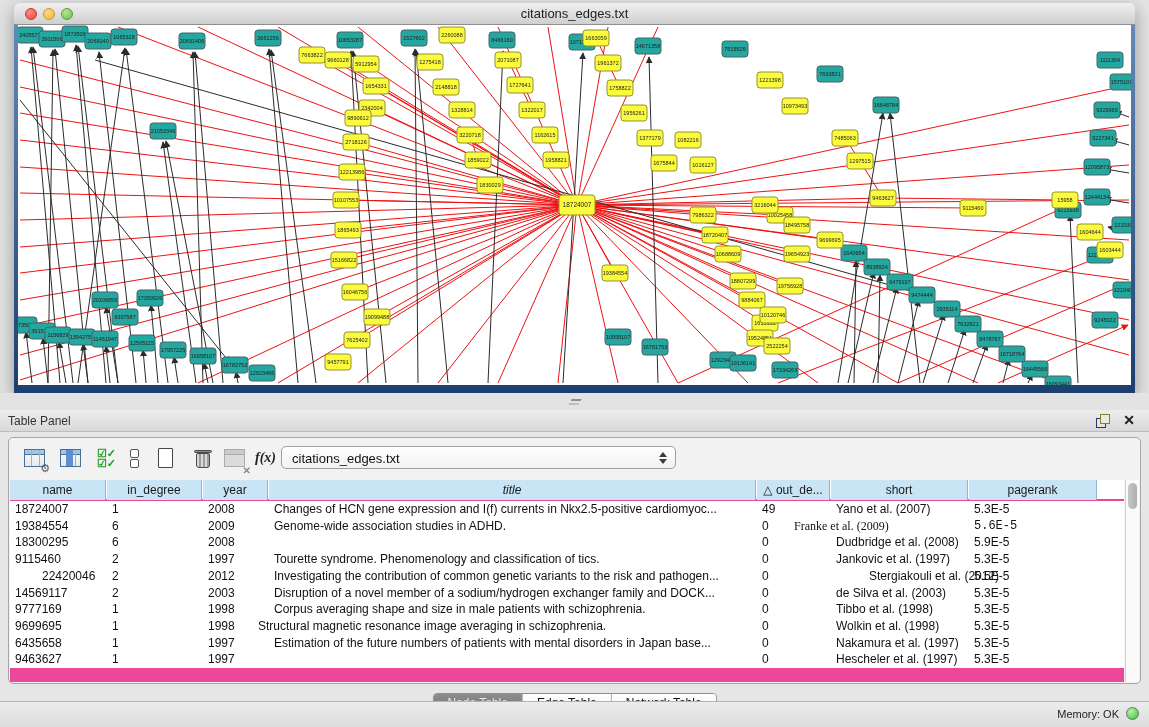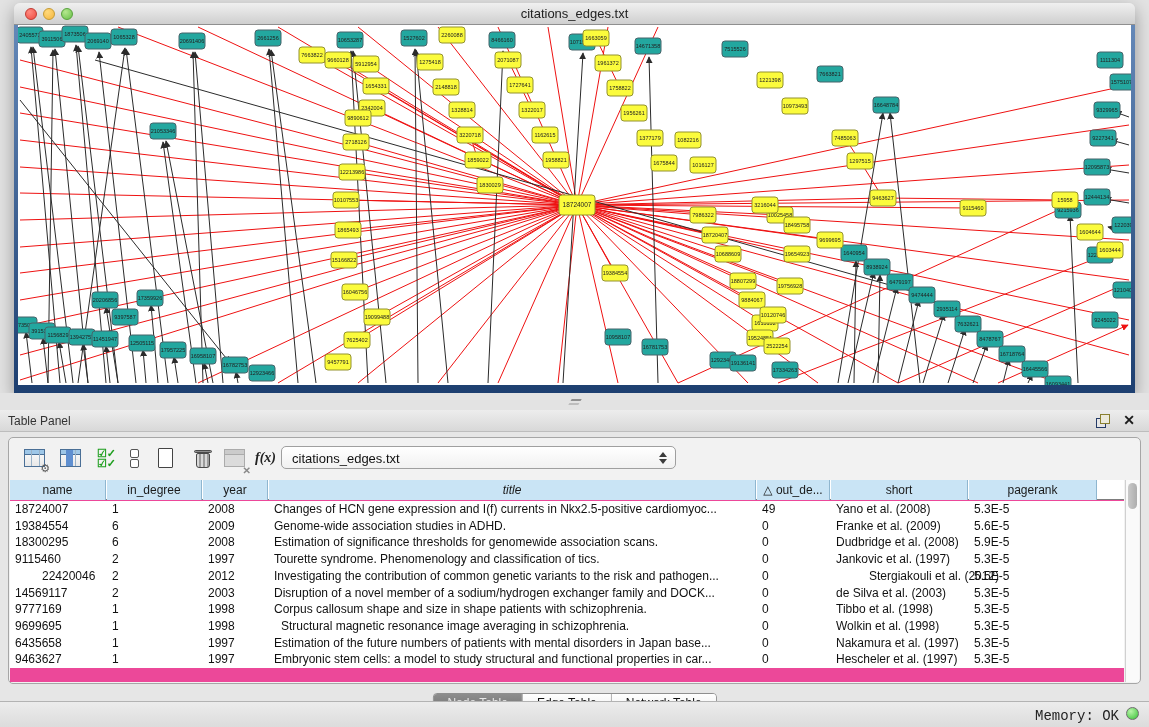--- a/index.html
+++ b/index.html
@@ -86,21 +86,21 @@
   .seg { position:absolute; left:50%; transform:translateX(-50%); top:283px; height:20px; display:flex;
     border:1px solid #8f8f8f; border-radius:4px; overflow:hidden; background:#fff; }
   .seg-btn { height:20px; line-height:19px; padding:0 14px; font-size:12px; color:#111;
     background:linear-gradient(#ffffff,#ececec); border-right:1px solid #a8a8a8; }
   .seg-btn:last-child { border-right:none; }
   .seg-btn.active { background:linear-gradient(#8d8d8d,#6e6e6e); color:#e8e8e8; }
 
   
   .statusbar { position:absolute; left:0; bottom:0; width:1149px; height:26px;
     background:linear-gradient(#ececec,#dcdcdc); border-top:1px solid #b3b3b3; }
-  .mem { position:absolute; right:30px; top:6px; font-size:14px; color:#222;font-family:Liberation Mono, monospace; }
+  .mem { position:absolute; right:30px; top:6px; font-size:11px; color:#222; }
   .mem-dot { position:absolute; right:10px; top:5px; width:13px; height:13px; border-radius:50%;
     border:1px solid #6d6d6d; background:radial-gradient(circle at 35% 30%, #b8f5a8, #35c035); }
 </style>
 </head>
 <body>
 
 <div class="net-window">
   <div class="titlebar">
     <span class="traffic tl-close"></span>
     <span class="traffic tl-min"></span>
@@ -786,37 +786,36 @@
           <div class="th" style="left: 821px; width: 137px;">short</div>
           <div class="th" style="left: 959px; width: 128px;">pagerank</div>
         </div>
       <div class="tbody" id="tbody">
           <div class="tr" style="top: 0px;">
             <div class="td" style="left: 0px; width: 96px;">18724007</div>
             <div class="td" style="left: 97px; width: 95px;">1</div>
             <div class="td" style="left: 193px; width: 65px;">2008</div>
             <div class="td" style="left: 259px; width: 487px;">Changes of HCN gene expression and I(f) currents in Nkx2.5-positive cardiomyoc...</div>
             <div class="td" style="left: 747px; width: 73px;">49</div>
-            <div class="td" style="left: 821px; width: 137px;">Yano et al. (2008)</div>
+            <div class="td" style="left: 821px; width: 137px;">Yano et al. (2007)</div>
             <div class="td" style="left: 959px; width: 128px;">5.3E-5</div>
           </div>
           <div class="tr" style="top: 16.7px;">
             <div class="td" style="left: 0px; width: 96px;">19384554</div>
             <div class="td" style="left: 97px; width: 95px;">6</div>
             <div class="td" style="left: 193px; width: 65px;">2009</div>
             <div class="td" style="left: 259px; width: 487px;">Genome-wide association studies in ADHD.</div>
             <div class="td" style="left: 747px; width: 73px;">0</div>
-            <div class="td" style="left: 821px; width: 137px;">Franke et al. (2009)</div>
-            <div class="td" style="left: 959px; width: 128px;">5.6E-5</div>
+            <div class="td" style="left: 779px; width: 137px; font-family: Liberation Serif, serif;">Franke et al. (2009)</div>
+            <div class="td" style="left: 959px; width: 128px; font-family: Liberation Mono, monospace;">5.6E-5</div>
           </div>
           <div class="tr" style="top: 33.4px;">
             <div class="td" style="left: 0px; width: 96px;">18300295</div>
             <div class="td" style="left: 97px; width: 95px;">6</div>
             <div class="td" style="left: 193px; width: 65px;">2008</div>
-            <div class="td" style="left: 259px; width: 487px;">Estimation of significance thresholds for genomewide association scans.</div>
             <div class="td" style="left: 747px; width: 73px;">0</div>
             <div class="td" style="left: 821px; width: 137px;">Dudbridge et al. (2008)</div>
             <div class="td" style="left: 959px; width: 128px;">5.9E-5</div>
           </div>
           <div class="tr" style="top: 50.1px;">
             <div class="td" style="left: 0px; width: 96px;">9115460</div>
             <div class="td" style="left: 97px; width: 95px;">2</div>
             <div class="td" style="left: 193px; width: 65px;">1997</div>
             <div class="td" style="left: 259px; width: 487px;">Tourette syndrome. Phenomenology and classification of tics.</div>
             <div class="td" style="left: 747px; width: 73px;">0</div>
@@ -838,48 +837,47 @@
             <div class="td" style="left: 193px; width: 65px;">2003</div>
             <div class="td" style="left: 259px; width: 487px;">Disruption of a novel member of a sodium/hydrogen exchanger family and DOCK...</div>
             <div class="td" style="left: 747px; width: 73px;">0</div>
             <div class="td" style="left: 821px; width: 137px;">de Silva et al. (2003)</div>
             <div class="td" style="left: 959px; width: 128px;">5.3E-5</div>
           </div>
           <div class="tr" style="top: 100.2px;">
             <div class="td" style="left: 0px; width: 96px;">9777169</div>
             <div class="td" style="left: 97px; width: 95px;">1</div>
             <div class="td" style="left: 193px; width: 65px;">1998</div>
-            <div class="td" style="left: 259px; width: 487px;">Corpus callosum shape and size in shape patients with schizophrenia.</div>
+            <div class="td" style="left: 259px; width: 487px;">Corpus averaging shape and size in male patients with schizophrenia.</div>
             <div class="td" style="left: 747px; width: 73px;">0</div>
             <div class="td" style="left: 821px; width: 137px;">Tibbo et al. (1998)</div>
             <div class="td" style="left: 959px; width: 128px;">5.3E-5</div>
           </div>
           <div class="tr" style="top: 116.9px;">
             <div class="td" style="left: 0px; width: 96px;">9699695</div>
             <div class="td" style="left: 97px; width: 95px;">1</div>
             <div class="td" style="left: 193px; width: 65px;">1998</div>
-            <div class="td" style="left: 266px; width: 487px;">Structural magnetic resonance image averaging in schizophrenia.</div>
+            <div class="td" style="left: 243px; width: 487px;">Structural magnetic resonance image averaging in schizophrenia.</div>
             <div class="td" style="left: 747px; width: 73px;">0</div>
             <div class="td" style="left: 821px; width: 137px;">Wolkin et al. (1998)</div>
             <div class="td" style="left: 959px; width: 128px;">5.3E-5</div>
           </div>
           <div class="tr" style="top: 133.6px;">
             <div class="td" style="left: 0px; width: 96px;">6435658</div>
             <div class="td" style="left: 97px; width: 95px;">1</div>
             <div class="td" style="left: 193px; width: 65px;">1997</div>
             <div class="td" style="left: 259px; width: 487px;">Estimation of the future numbers of patients with mental disorders in Japan base...</div>
             <div class="td" style="left: 747px; width: 73px;">0</div>
             <div class="td" style="left: 821px; width: 137px;">Nakamura et al. (1997)</div>
             <div class="td" style="left: 959px; width: 128px;">5.3E-5</div>
           </div>
           <div class="tr" style="top: 150.3px;">
             <div class="td" style="left: 0px; width: 96px;">9463627</div>
             <div class="td" style="left: 97px; width: 95px;">1</div>
             <div class="td" style="left: 193px; width: 65px;">1997</div>
-            <div class="td" style="left: 259px; width: 487px;">Embryonic stem cells: a model to study structural and functional properties in car...</div>
             <div class="td" style="left: 747px; width: 73px;">0</div>
             <div class="td" style="left: 821px; width: 137px;">Hescheler et al. (1997)</div>
             <div class="td" style="left: 959px; width: 128px;">5.3E-5</div>
           </div>
         </div>
     </div>
     <div class="vscroll">
       <div class="vthumb"></div>
     </div>
   </div>

